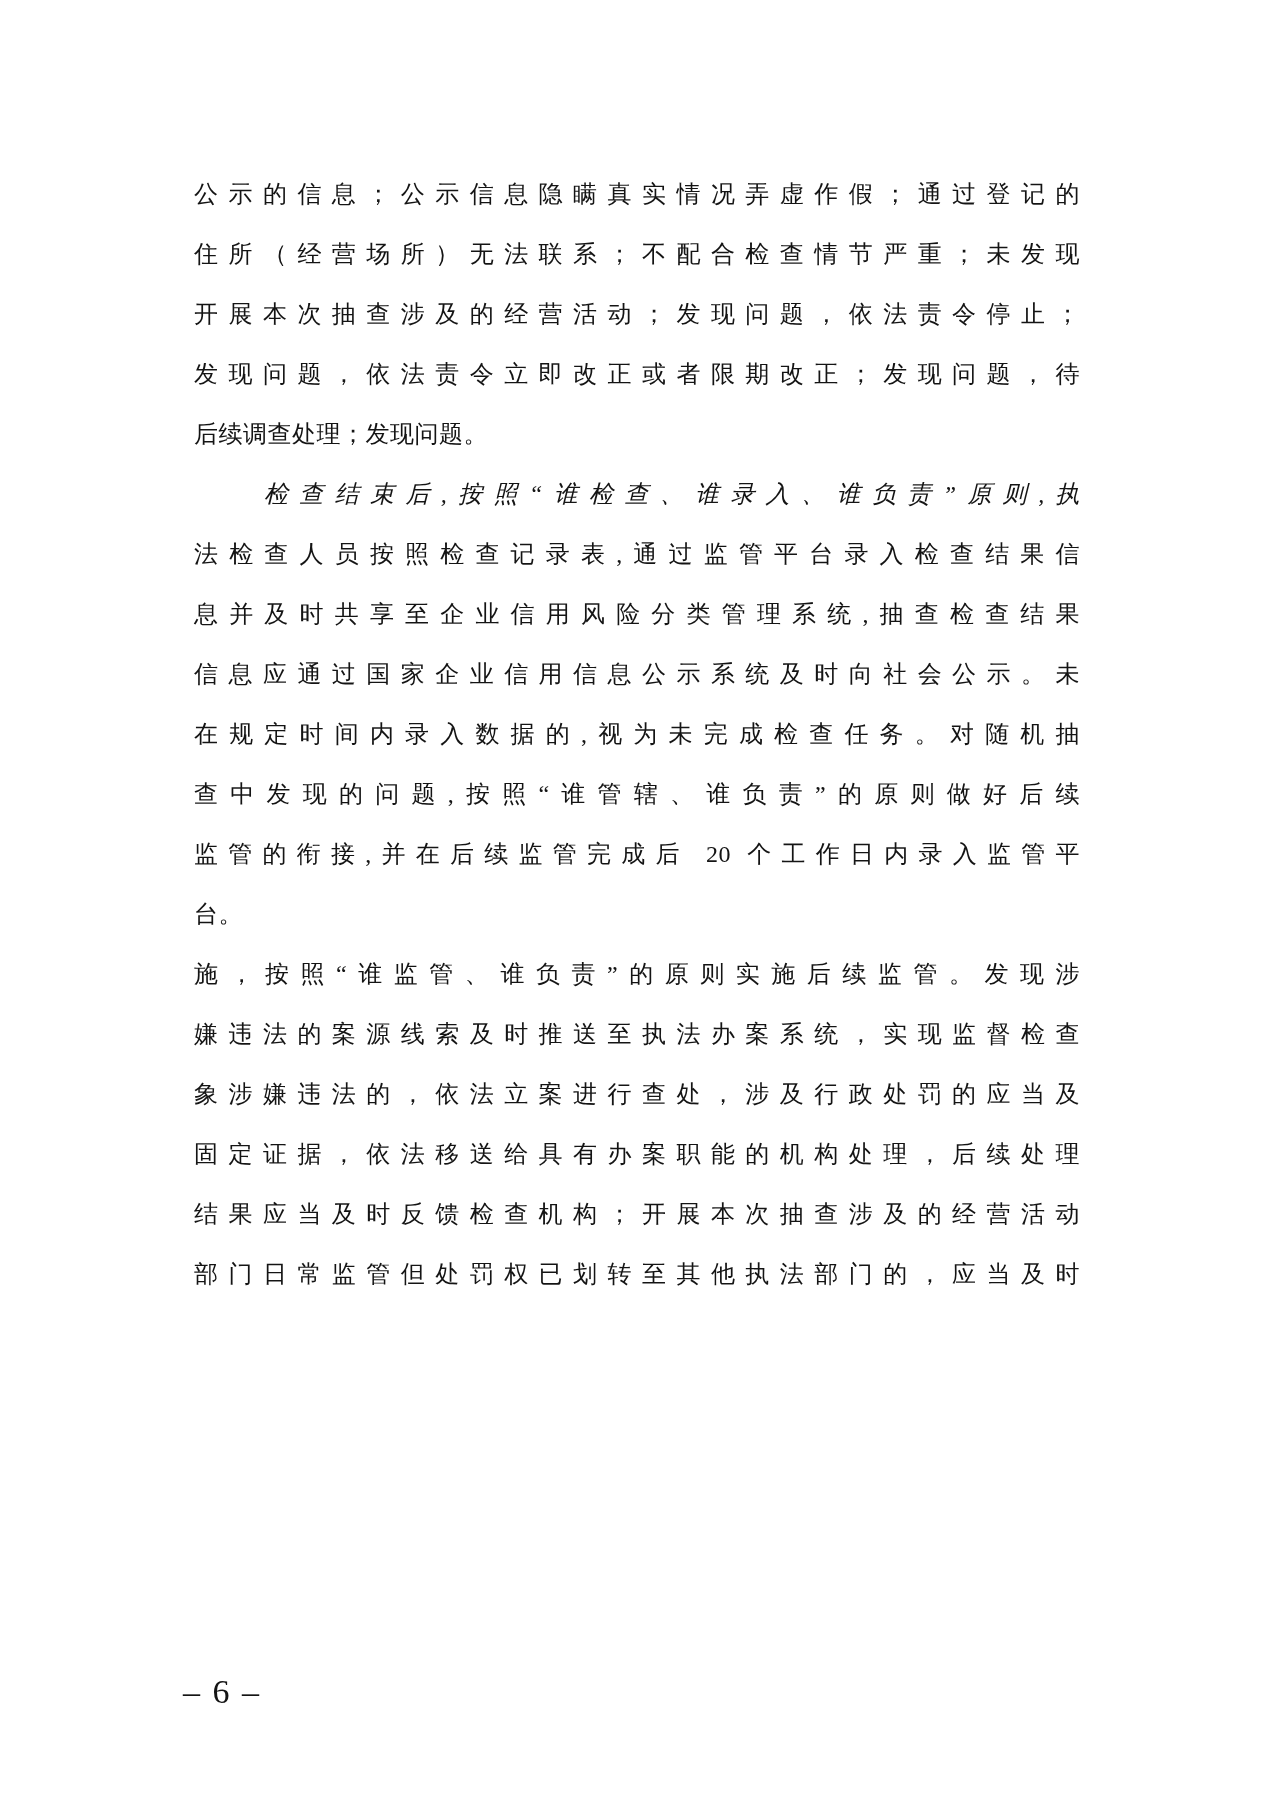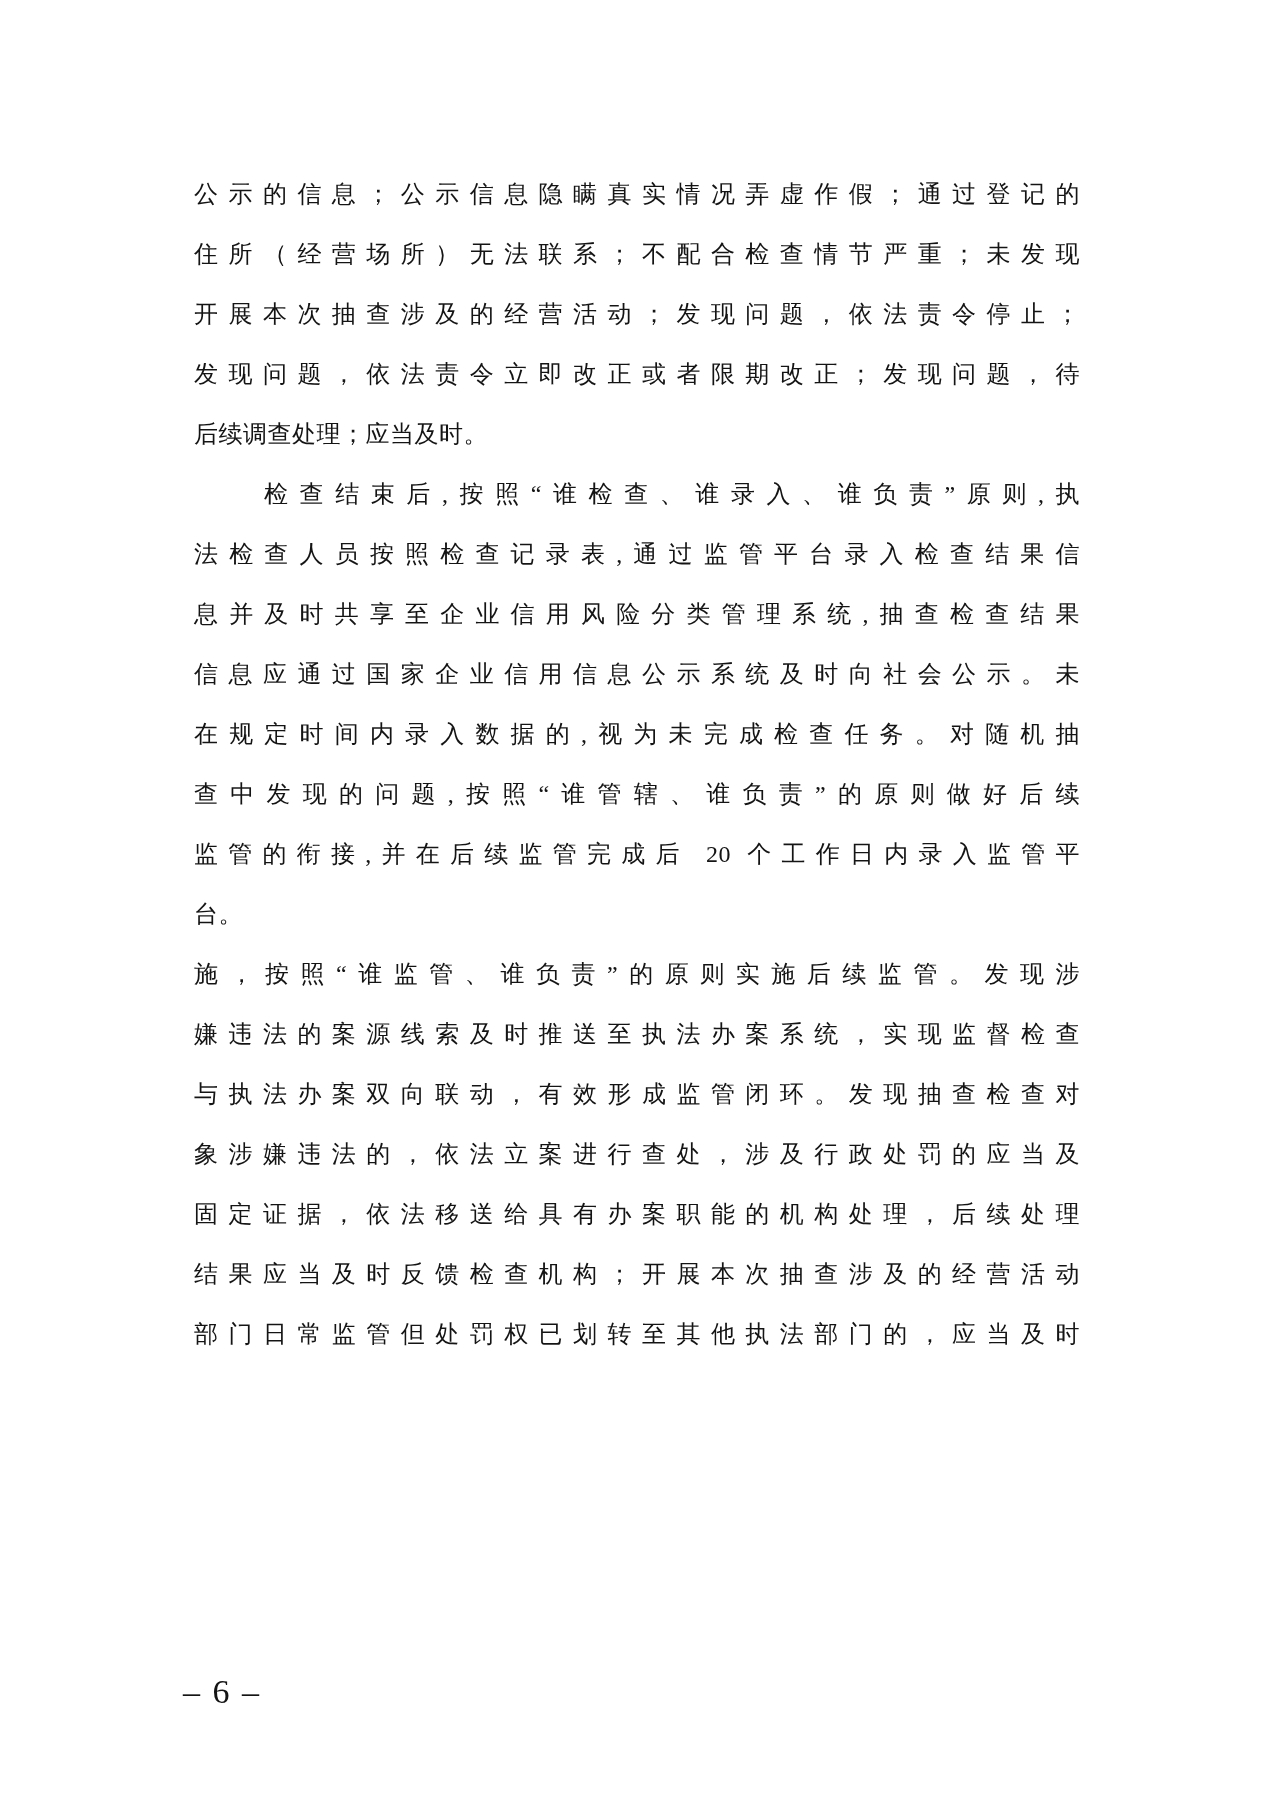--- a/index.html
+++ b/index.html
@@ -30,20 +30,21 @@
     text-align: left;
     white-space: normal;
   }
   .line.justify {
     text-align: justify;
     text-align-last: justify;
     text-justify: inter-character;
   }
   .line.indent {
     text-indent: 70px;
+    font-style: italic;
   }
   .line.bold {
     font-weight: bold;
   }
   .page-number {
     position: absolute;
     left: 183px;
     top: 1672px;
     font-size: 34px;
     line-height: 40px;
@@ -53,31 +54,30 @@
 </style>
 </head>
 <body>
 
 <div class="page">
   <div class="text-block">
       <div class="line justify">公示的信息；公示信息隐瞒真实情况弄虚作假；通过登记的</div>
       <div class="line justify">住所（经营场所）无法联系；不配合检查情节严重；未发现</div>
       <div class="line justify">开展本次抽查涉及的经营活动；发现问题，依法责令停止；</div>
       <div class="line justify">发现问题，依法责令立即改正或者限期改正；发现问题，待</div>
-      <div class="line">后续调查处理；应当及时。</div>
+      <div class="line">后续调查处理；发现问题。</div>
       <div class="line justify indent">检查结束后,按照“谁检查、谁录入、谁负责”原则,执</div>
       <div class="line justify">法检查人员按照检查记录表,通过监管平台录入检查结果信</div>
       <div class="line justify">息并及时共享至企业信用风险分类管理系统,抽查检查结果</div>
       <div class="line justify">信息应通过国家企业信用信息公示系统及时向社会公示。未</div>
       <div class="line justify">在规定时间内录入数据的,视为未完成检查任务。对随机抽</div>
       <div class="line justify">查中发现的问题,按照“谁管辖、谁负责”的原则做好后续</div>
       <div class="line justify">监管的衔接,并在后续监管完成后 20 个工作日内录入监管平</div>
       <div class="line">台。</div>
       <div class="line justify">施，按照“谁监管、谁负责”的原则实施后续监管。发现涉</div>
       <div class="line justify">嫌违法的案源线索及时推送至执法办案系统，实现监督检查</div>
-      <div class="line justify">与执法办案双向联动，有效形成监管闭环。发现抽查检查对</div>
       <div class="line justify">象涉嫌违法的，依法立案进行查处，涉及行政处罚的应当及</div>
       <div class="line justify">固定证据，依法移送给具有办案职能的机构处理，后续处理</div>
       <div class="line justify">结果应当及时反馈检查机构；开展本次抽查涉及的经营活动</div>
       <div class="line justify">部门日常监管但处罚权已划转至其他执法部门的，应当及时</div>
     </div>
   <div class="page-number">– 6 –</div>
 </div>
 
 </body></html>

